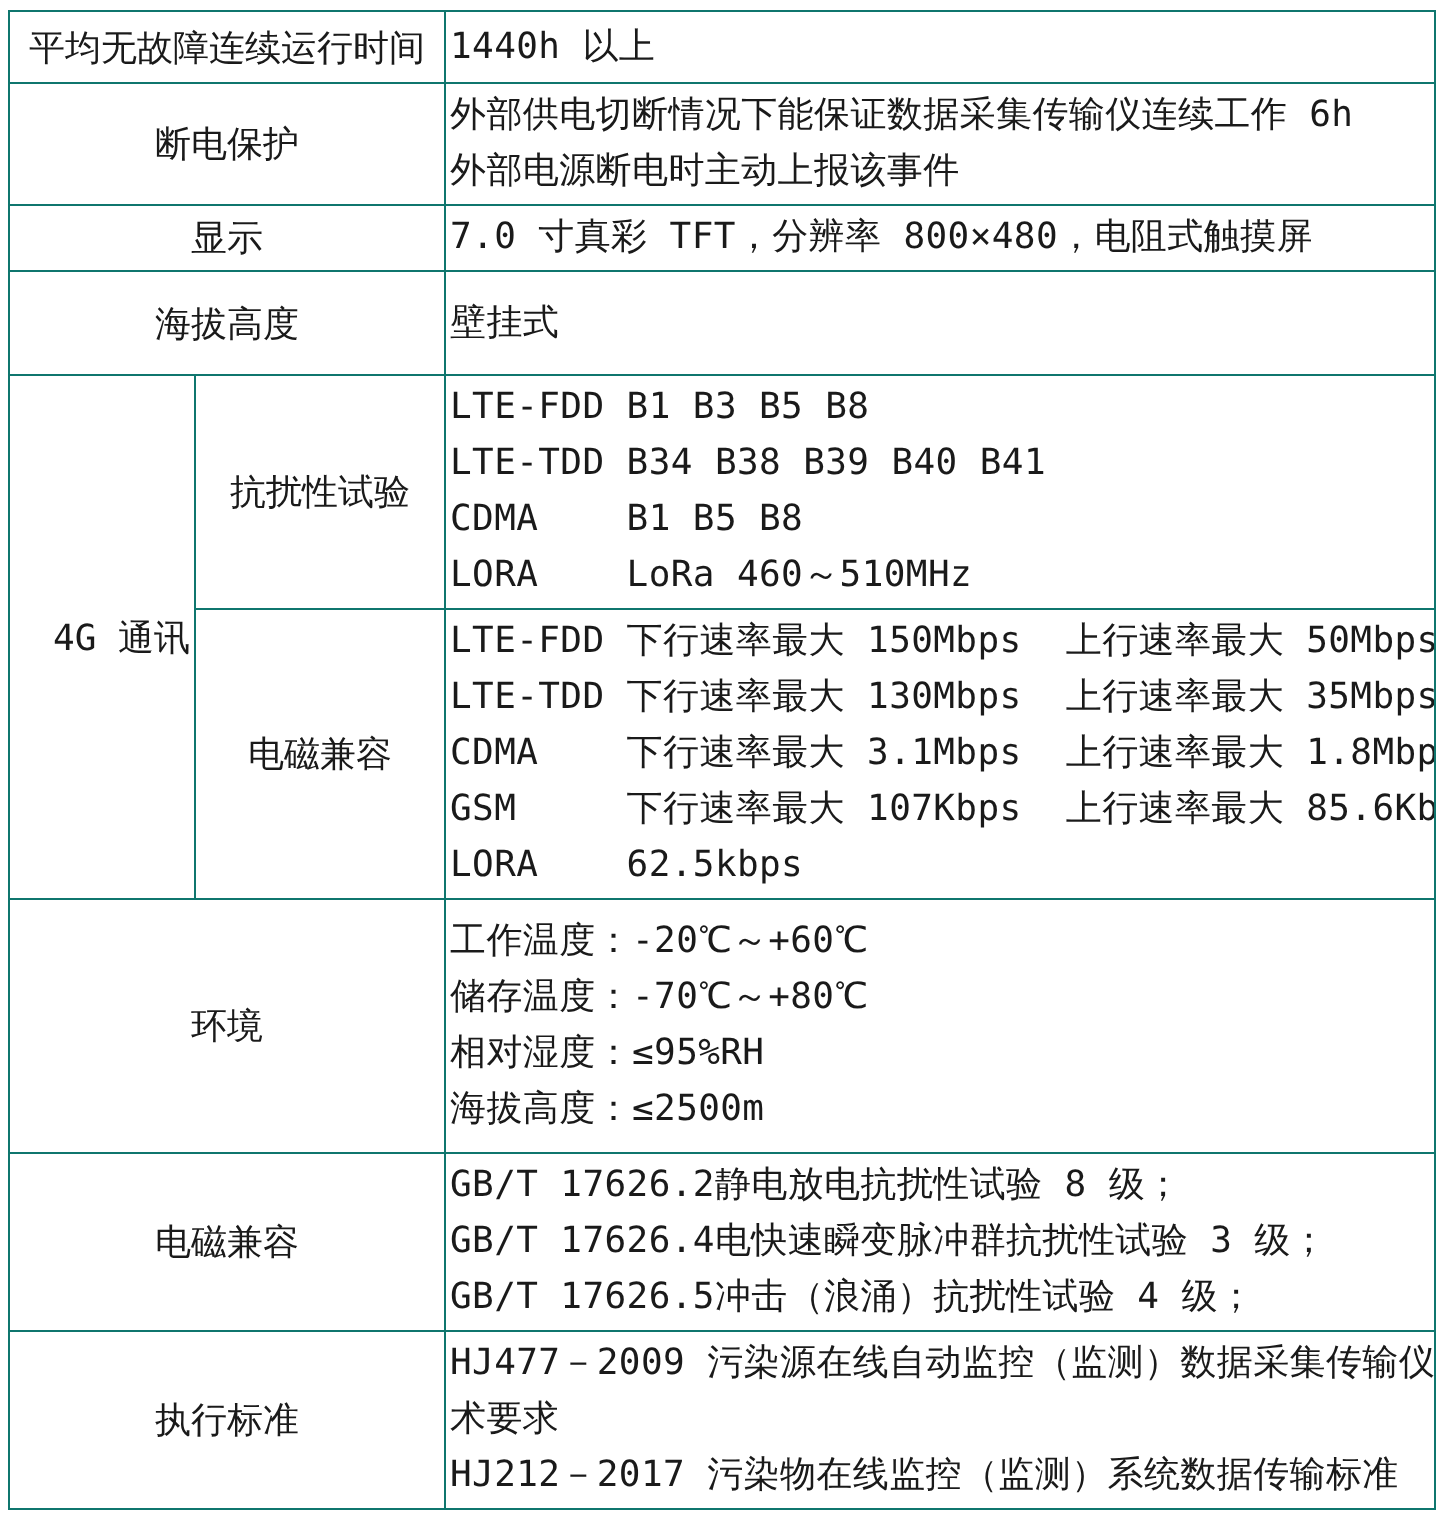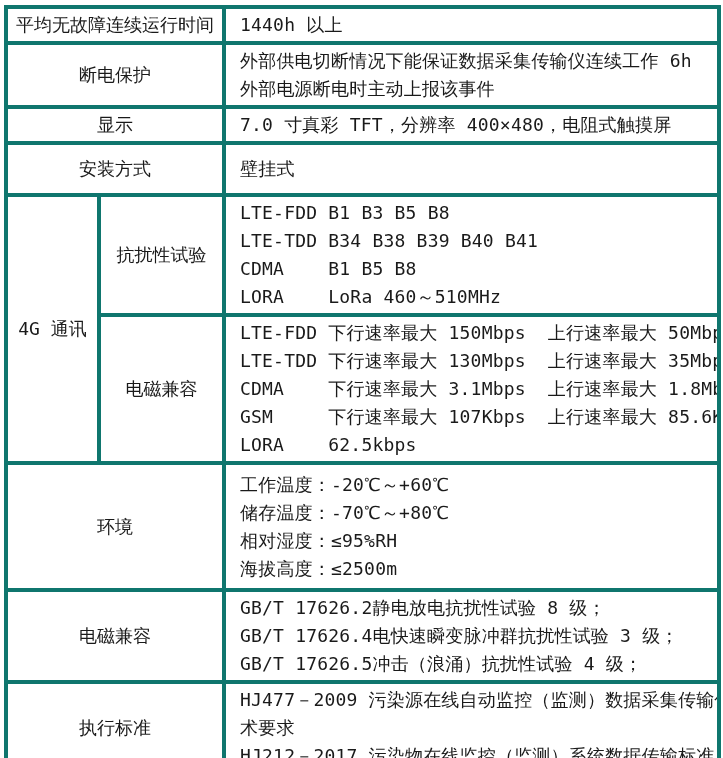--- a/index.html
+++ b/index.html
@@ -16,36 +16,36 @@
   }
   table.spec {
     position: absolute;
     left: 4px;
     top: 5px;
     width: 713px;
     border-collapse: collapse;
     table-layout: fixed;
   }
   td {
-    border: 4px solid #0f766e;
+    border: 1px solid #0f766e;
     font-size: 18px;
     vertical-align: middle;
     overflow: hidden;
     background: #ffffff;
   }
   td.label {
     text-align: center;
     padding: 0 2px;
   }
   td.group {
-    text-align: center;
+    text-align: right;
     padding: 0 2px;
   }
   td.val {
-    padding: 2px 6px 2px 14px;
+    padding: 2px 6px 2px 2px;
   }
   .line {
     white-space: pre;
     line-height: 28px;
     letter-spacing: 0.2px;
   }
   tr.h36  { height: 36px; }
   tr.h58  { height: 58px; margin-left: 48px; }
   tr.h45  { height: 30px; }
   tr.h52  { height: 52px; }
@@ -76,26 +76,26 @@
     <td class="label" colspan="2">断电保护</td>
     <td class="val">
       <div class="line">外部供电切断情况下能保证数据采集传输仪连续工作 6h</div>
       <div class="line">外部电源断电时主动上报该事件</div>
     </td>
   </tr>
 
   <tr class="h45">
     <td class="label" colspan="2">显示</td>
     <td class="val">
-      <div class="line">7.0 寸真彩 TFT，分辨率 400×480，电阻式触摸屏</div>
+      <div class="line">7.0 寸真彩 TFT，分辨率 800×480，电阻式触摸屏</div>
     </td>
   </tr>
 
   <tr class="h52">
-    <td class="label" colspan="2">安装方式</td>
+    <td class="label" colspan="2">海拔高度</td>
     <td class="val">
       <div class="line">壁挂式</div>
     </td>
   </tr>
 
   <tr class="h114">
     <td class="group" rowspan="2">4G 通讯</td>
     <td class="label">抗扰性试验</td>
     <td class="val">
       <div class="line">LTE-FDD B1 B3 B5 B8</div>

